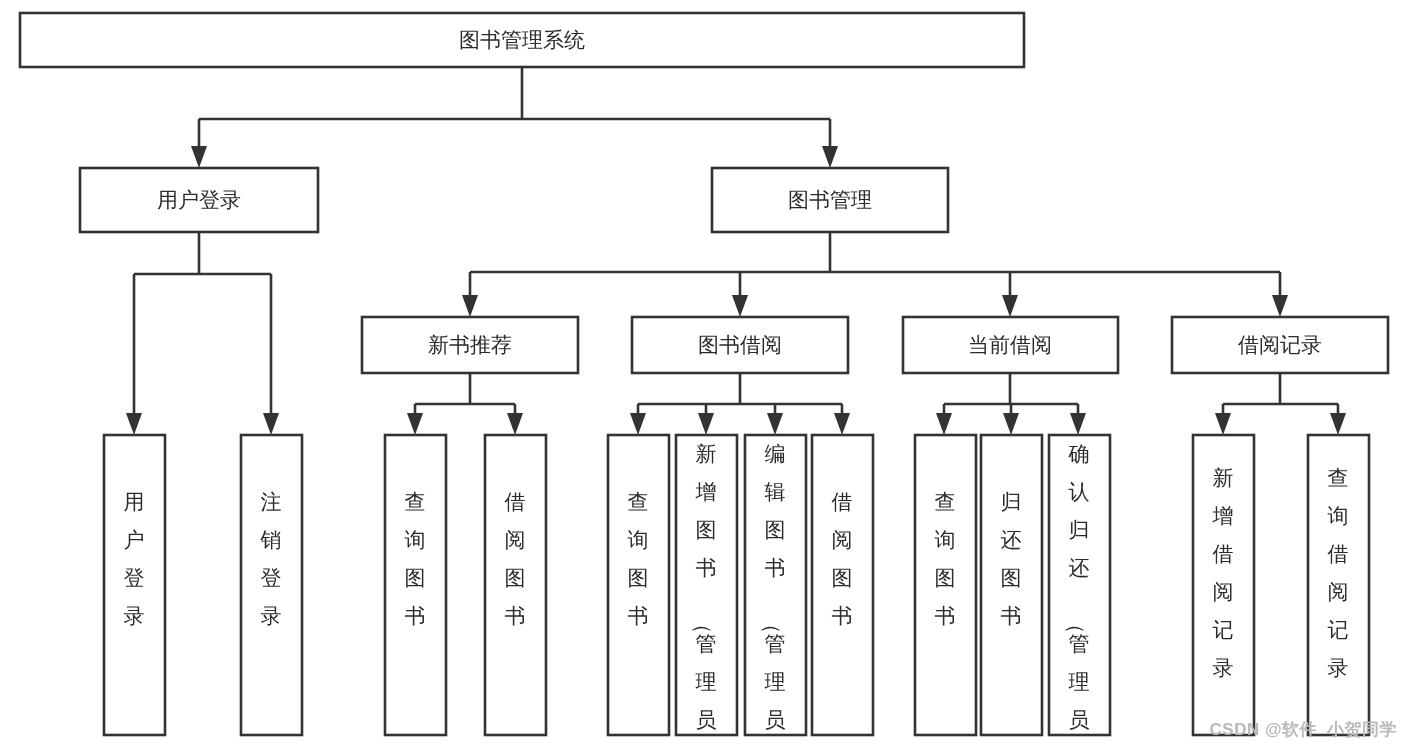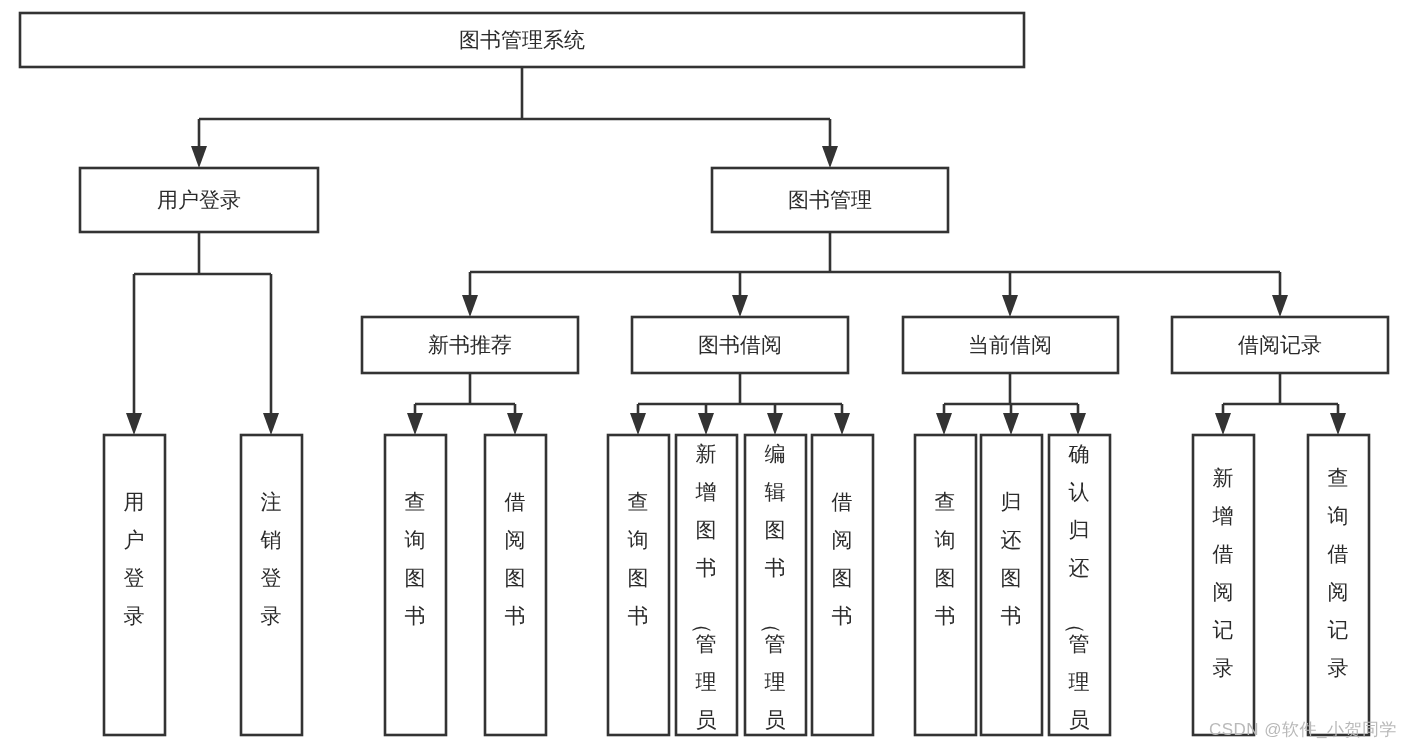--- a/index.html
+++ b/index.html
@@ -57,20 +57,21 @@
   .watermark {
     position: absolute;
     right: 8px;
     bottom: 6px;
     font-family: "Liberation Sans", "DejaVu Sans", sans-serif;
     font-size: 17px;
     color: #b9b9b9;
     white-space: nowrap;
     pointer-events: none;
     letter-spacing: 0.5px;
+    font-weight: bold;
   }
 </style>
 </head>
 <body>
 
 <div id="diagram-root">
 
   <svg id="tree-svg" viewBox="0 0 1405 747">
 
     <g>

